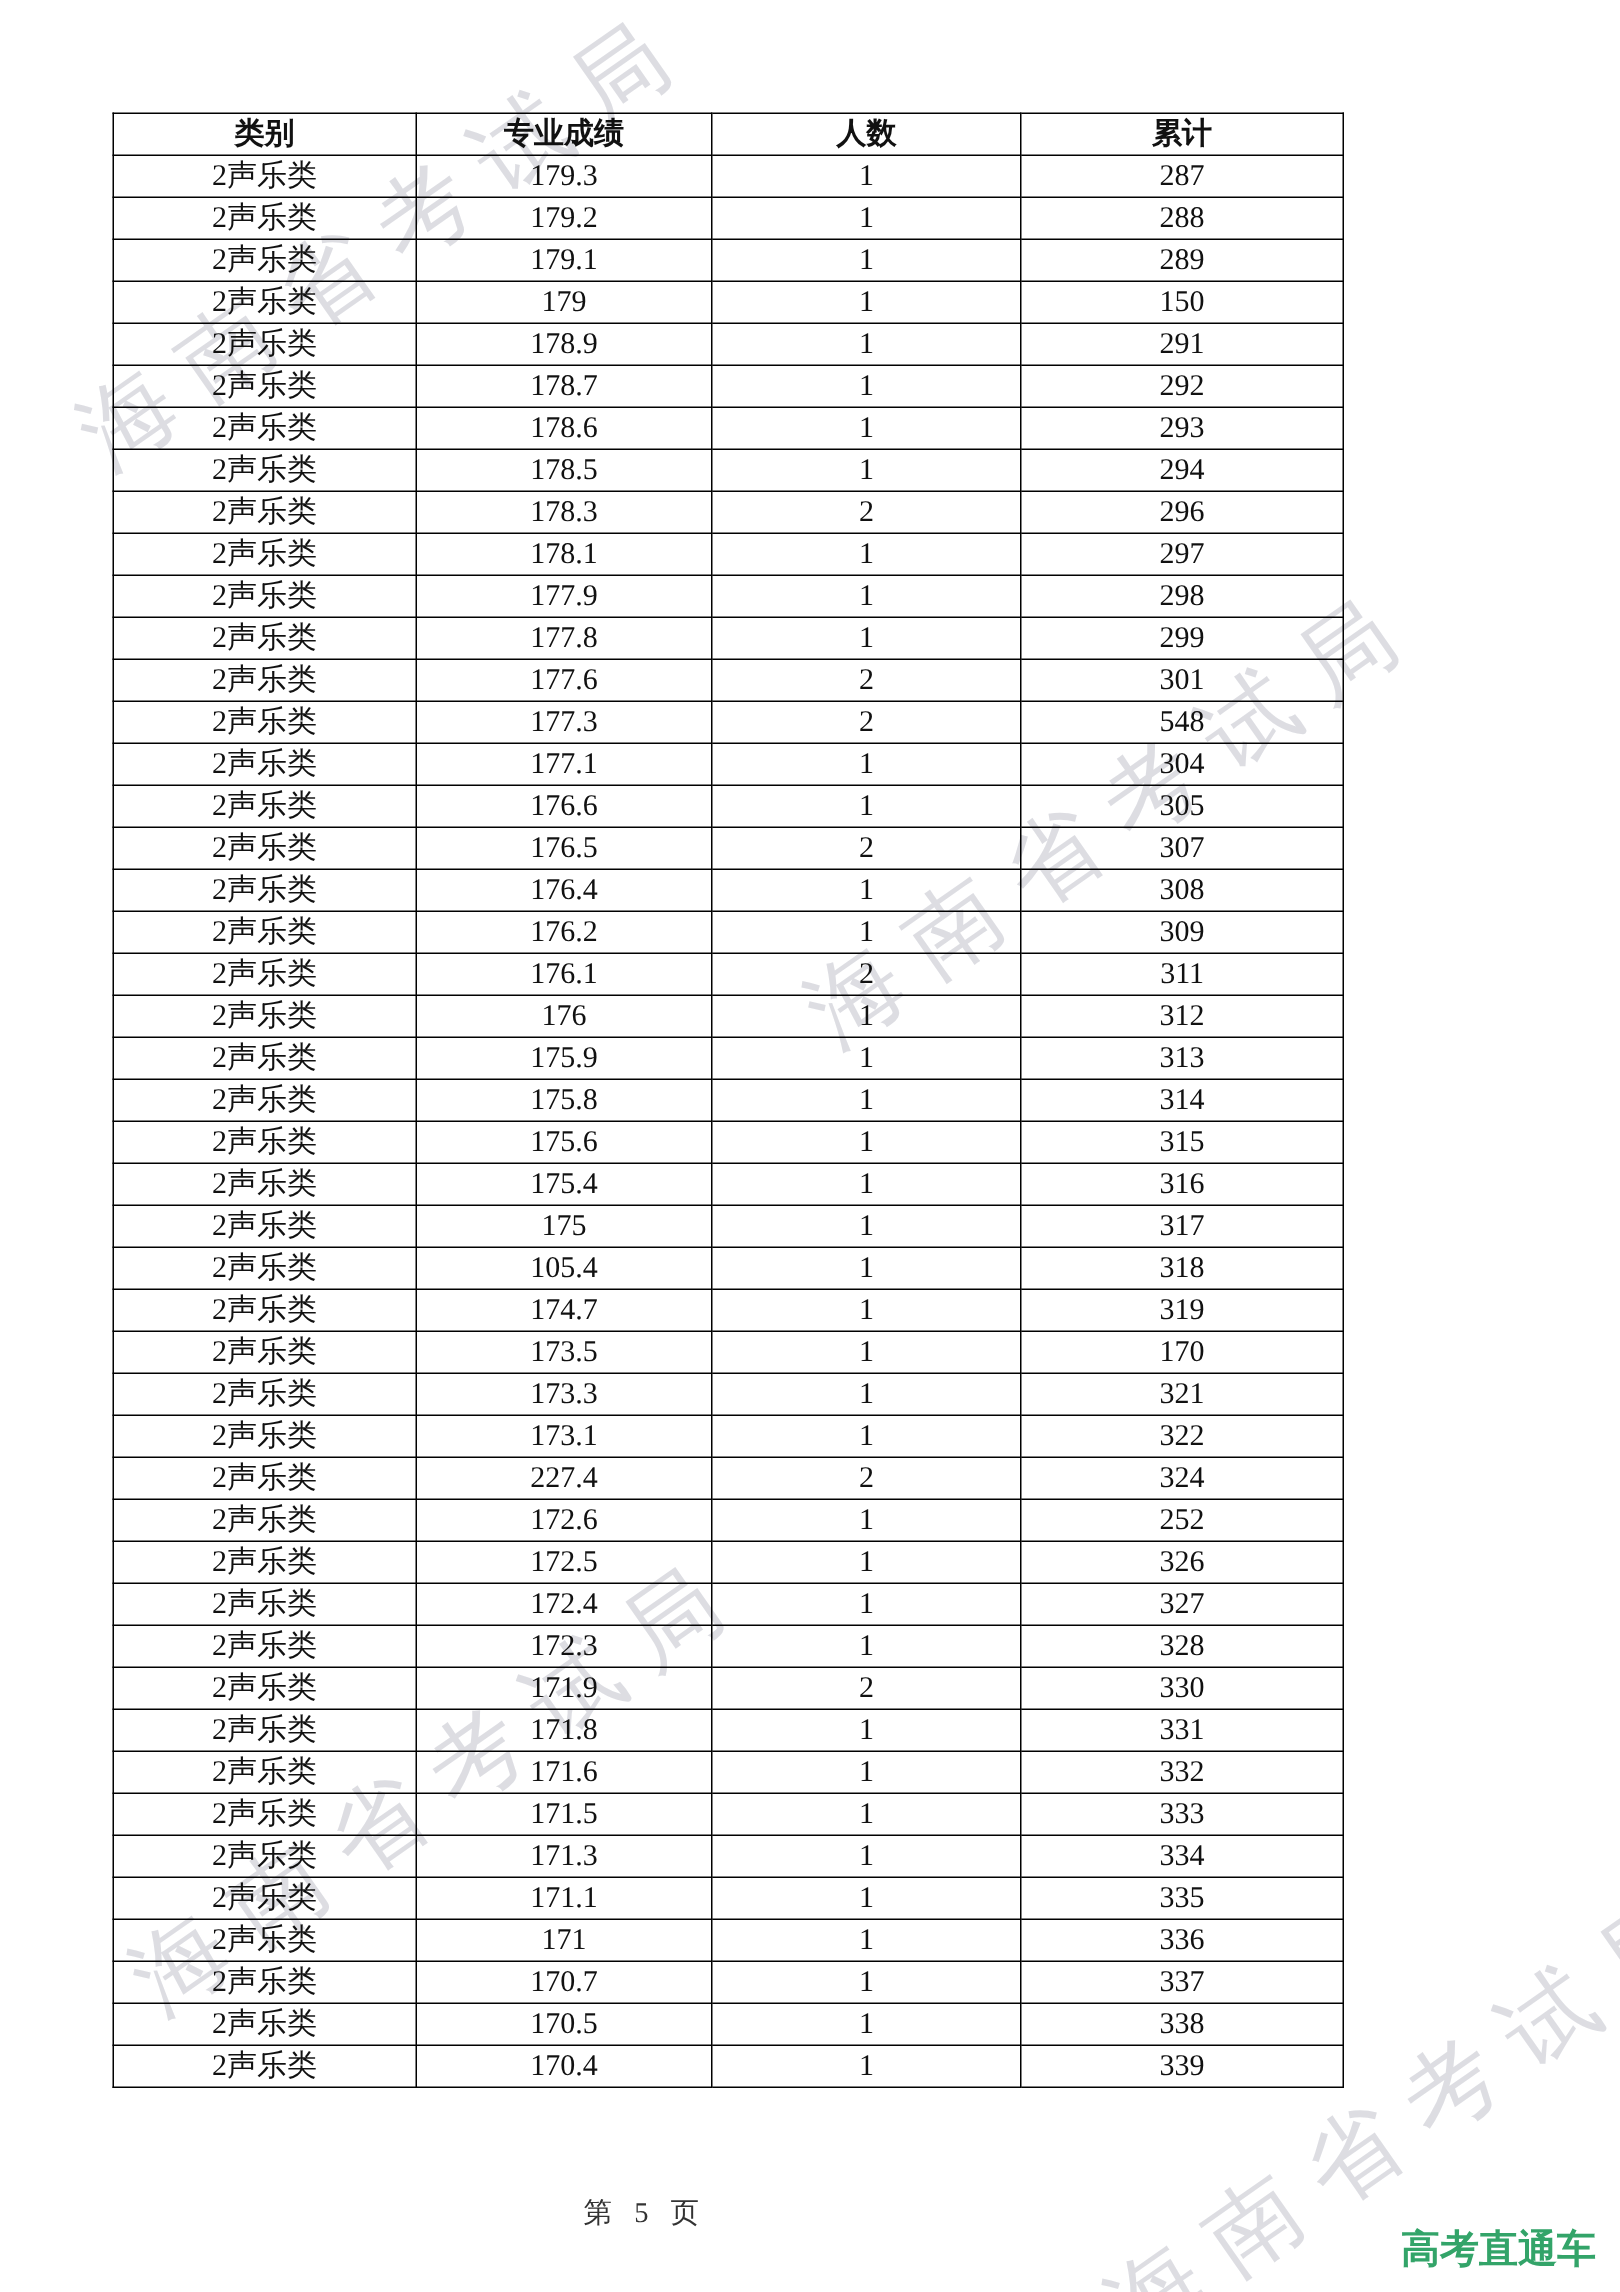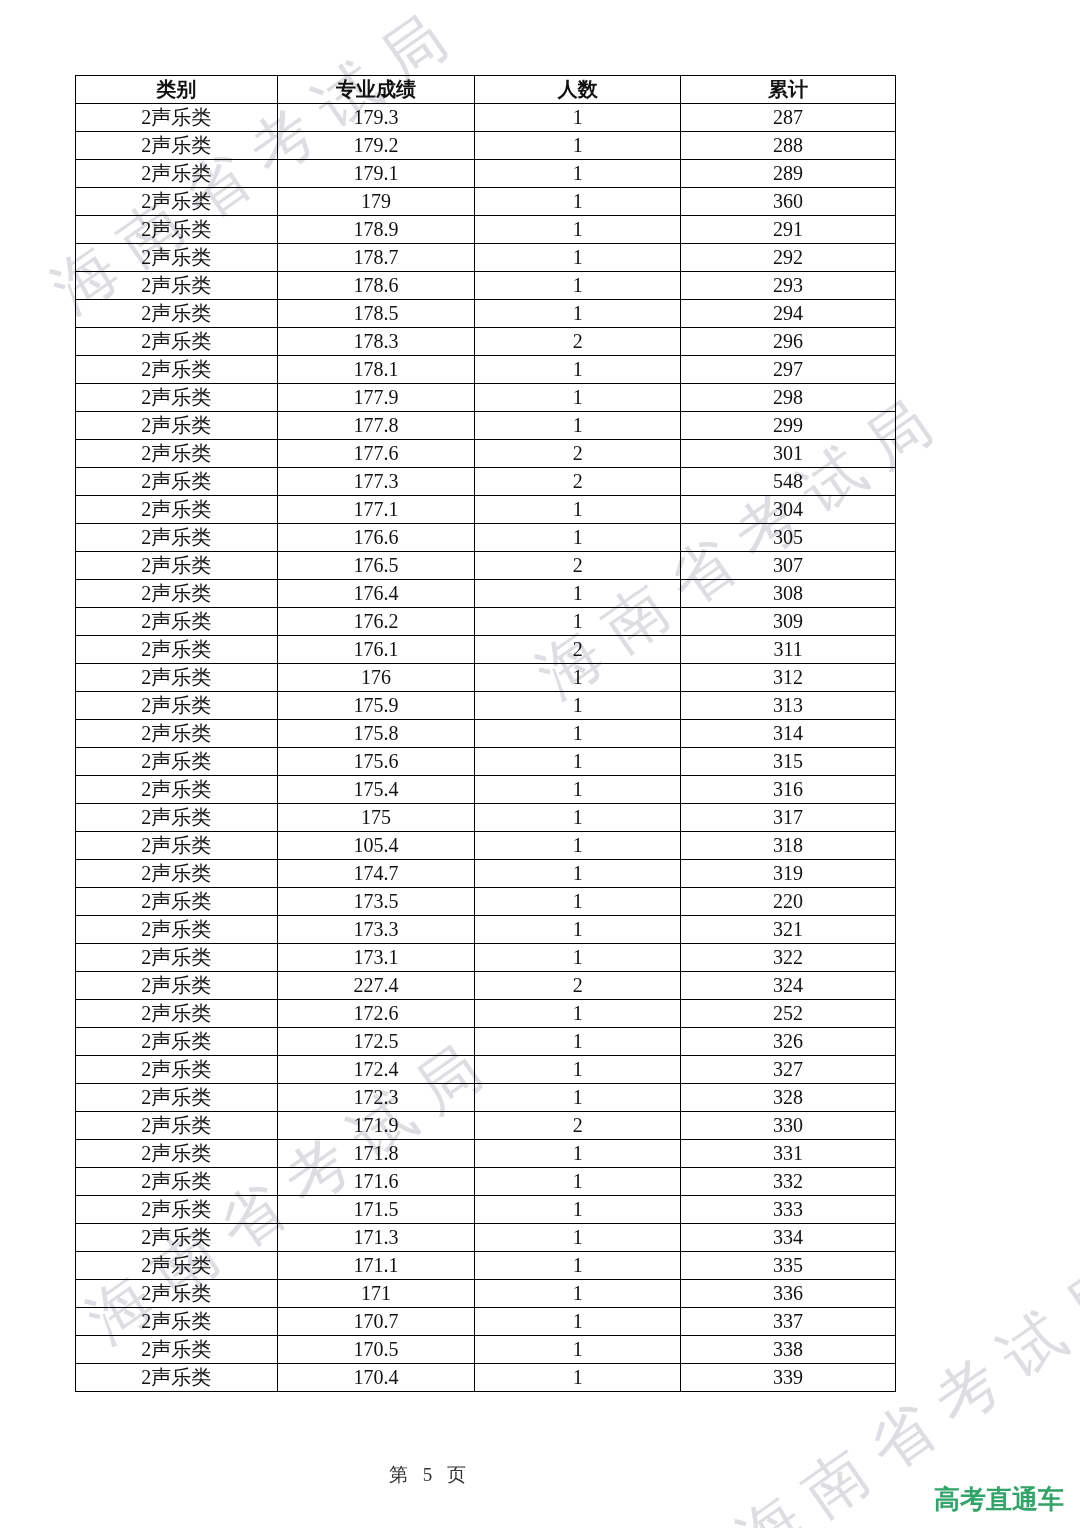--- a/index.html
+++ b/index.html
@@ -115,21 +115,21 @@
       <tr>
         <td>2声乐类</td>
         <td>179.1</td>
         <td>1</td>
         <td>289</td>
       </tr>
       <tr>
         <td>2声乐类</td>
         <td>179</td>
         <td>1</td>
-        <td>360</td>
+        <td>150</td>
       </tr>
       <tr>
         <td>2声乐类</td>
         <td>178.9</td>
         <td>1</td>
         <td>291</td>
       </tr>
       <tr>
         <td>2声乐类</td>
         <td>178.7</td>
@@ -265,21 +265,21 @@
       <tr>
         <td>2声乐类</td>
         <td>174.7</td>
         <td>1</td>
         <td>319</td>
       </tr>
       <tr>
         <td>2声乐类</td>
         <td>173.5</td>
         <td>1</td>
-        <td>220</td>
+        <td>170</td>
       </tr>
       <tr>
         <td>2声乐类</td>
         <td>173.3</td>
         <td>1</td>
         <td>321</td>
       </tr>
       <tr>
         <td>2声乐类</td>
         <td>173.1</td>

